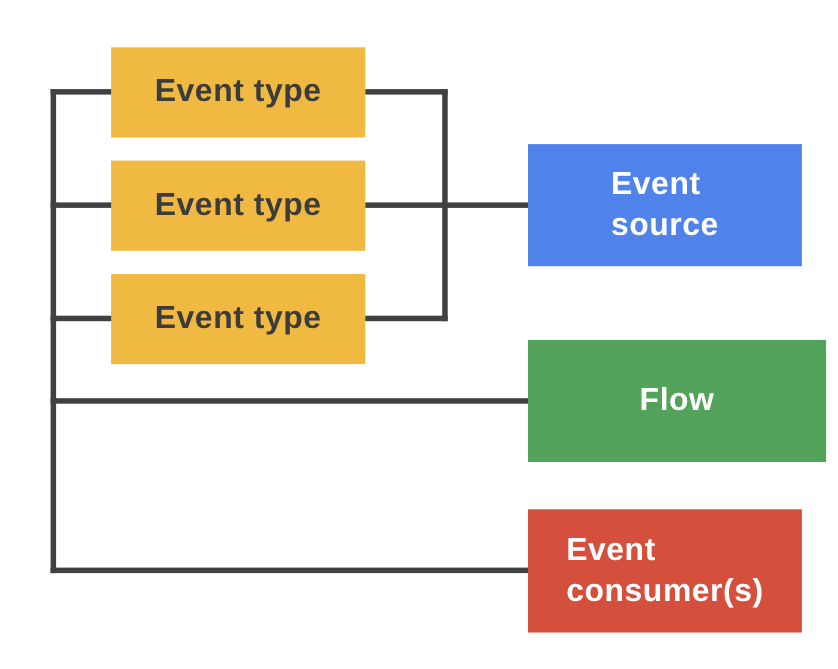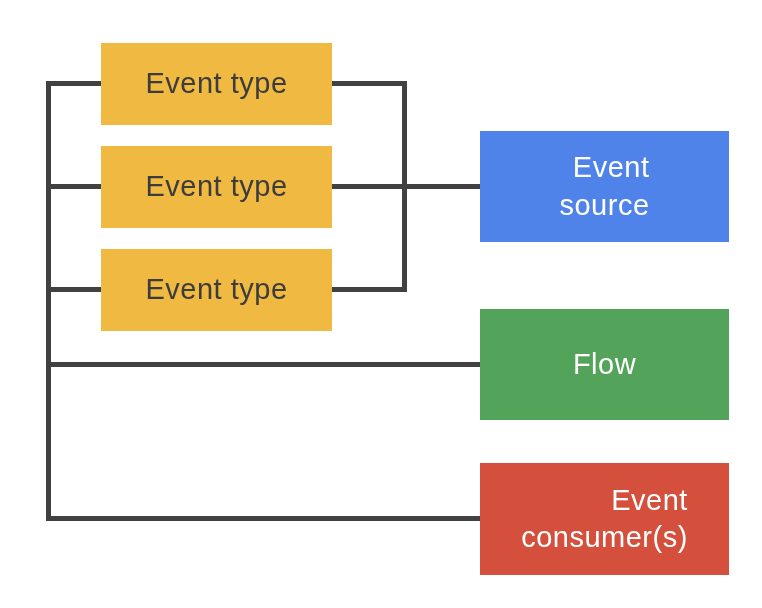--- a/index.html
+++ b/index.html
@@ -13,37 +13,37 @@
     width: 762px;
     height: 608px;
     background: #ffffff;
     overflow: hidden;
   }
   .node {
     position: absolute;
     display: flex;
     align-items: center;
     justify-content: center;
-    text-align: right;
-    font-weight: 400;
+    text-align: left;
+    font-weight: 700;
     font-size: 29px;
     line-height: 1.28;
     white-space: pre-line;
     letter-spacing: 0.5px;
   }
   .node.dark-text  { color: #3c3c3c; }
   .node.light-text { color: #ffffff; }
 
   
   .n-type1 { left: 101px; top:  43px; width: 231px; height: 82px; }
   .n-type2 { left: 101px; top: 146px; width: 231px; height: 82px; }
   .n-type3 { left: 101px; top: 249px; width: 231px; height: 82px; }
   
   .n-source    { left: 480px; top: 131px; width: 249px; height: 111px; }
-  .n-flow      { left: 480px; top: 309px; width: 249px; height: 111px; }
+  .n-flow      { left: 480px; top: 309px; width: 271px; height: 111px; }
   .n-consumers { left: 480px; top: 463px; width: 249px; height: 112px; }
 
   .line { position: absolute; }
   
   .l-left-bus  { left: 46px;  top: 81px;  width: 5px;   height: 440px; }
   
   .l-right-bus { left: 402px; top: 81px;  width: 5px;   height: 211px; }
   
   .l-h1-left   { left: 46px;  top: 81px;  width: 57px;  height: 5px; }
   .l-h1-right  { left: 332px; top: 81px;  width: 75px;  height: 5px; }

